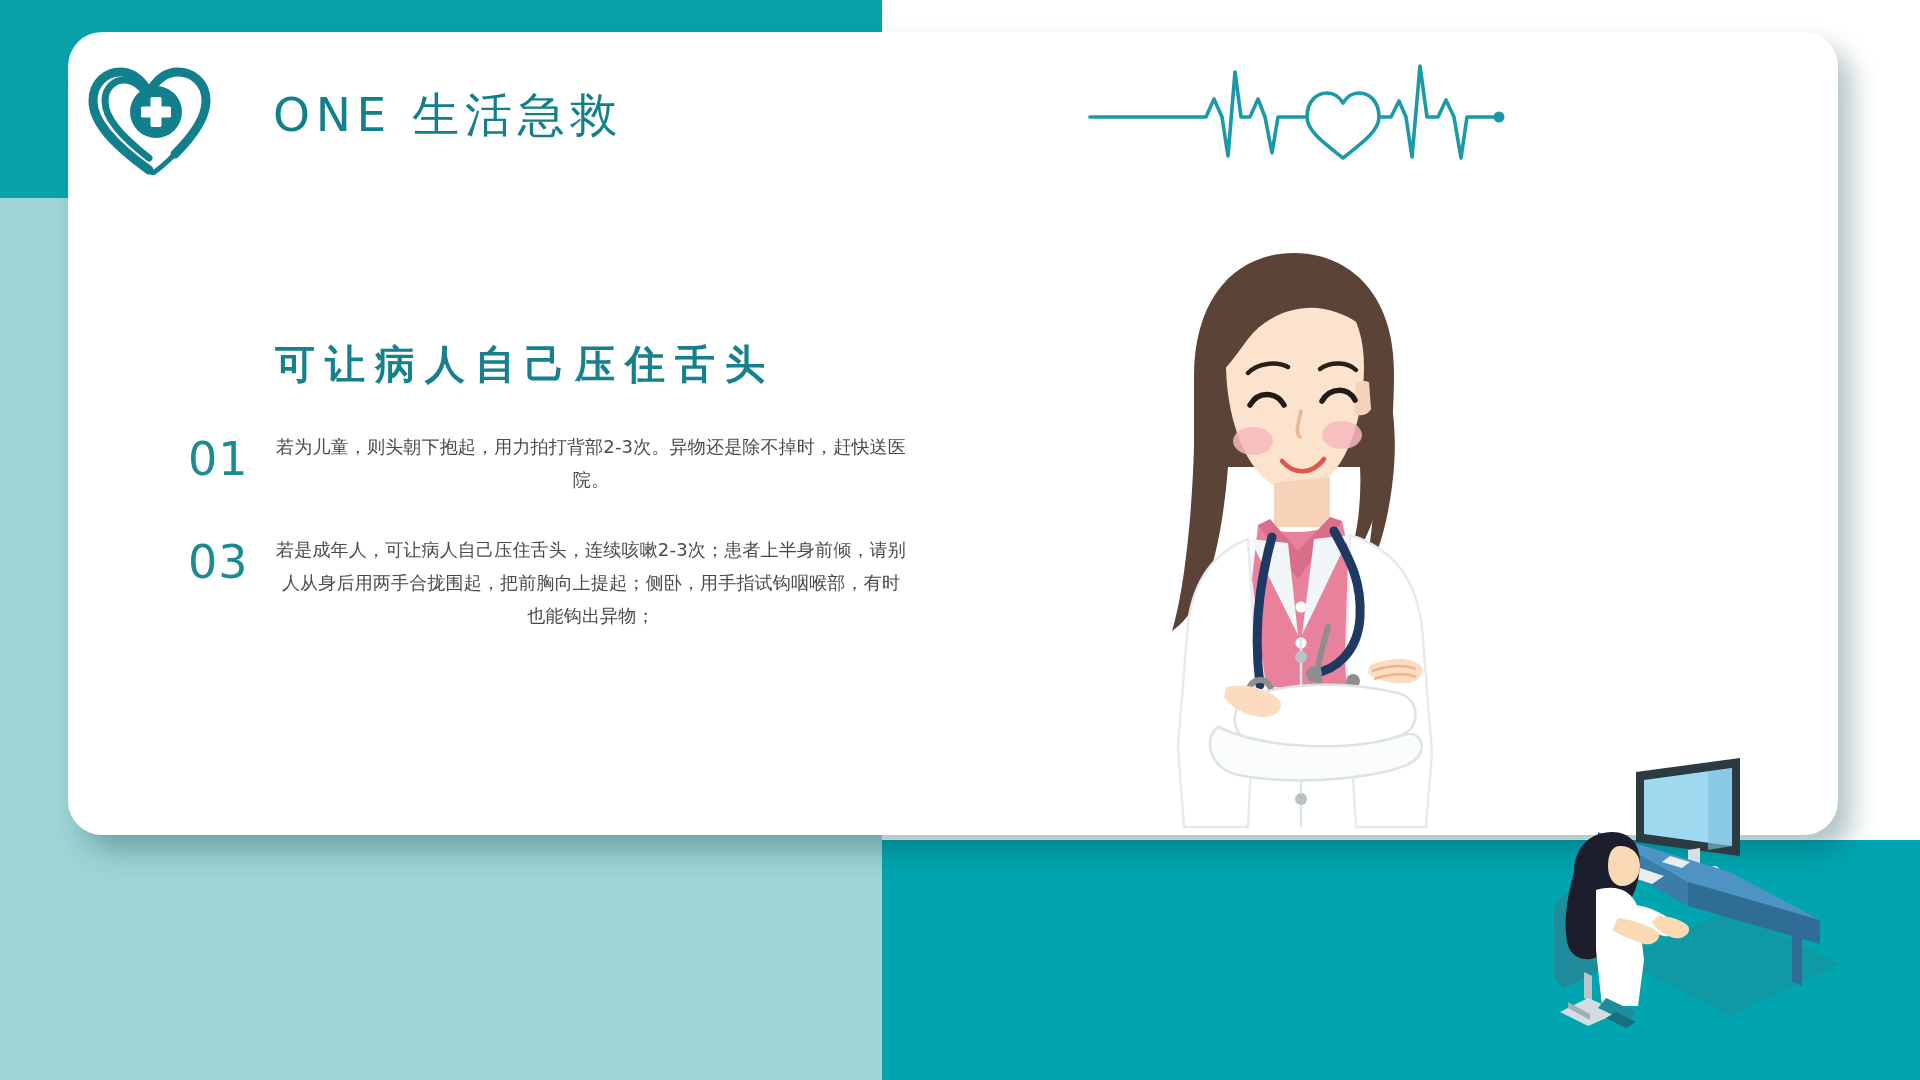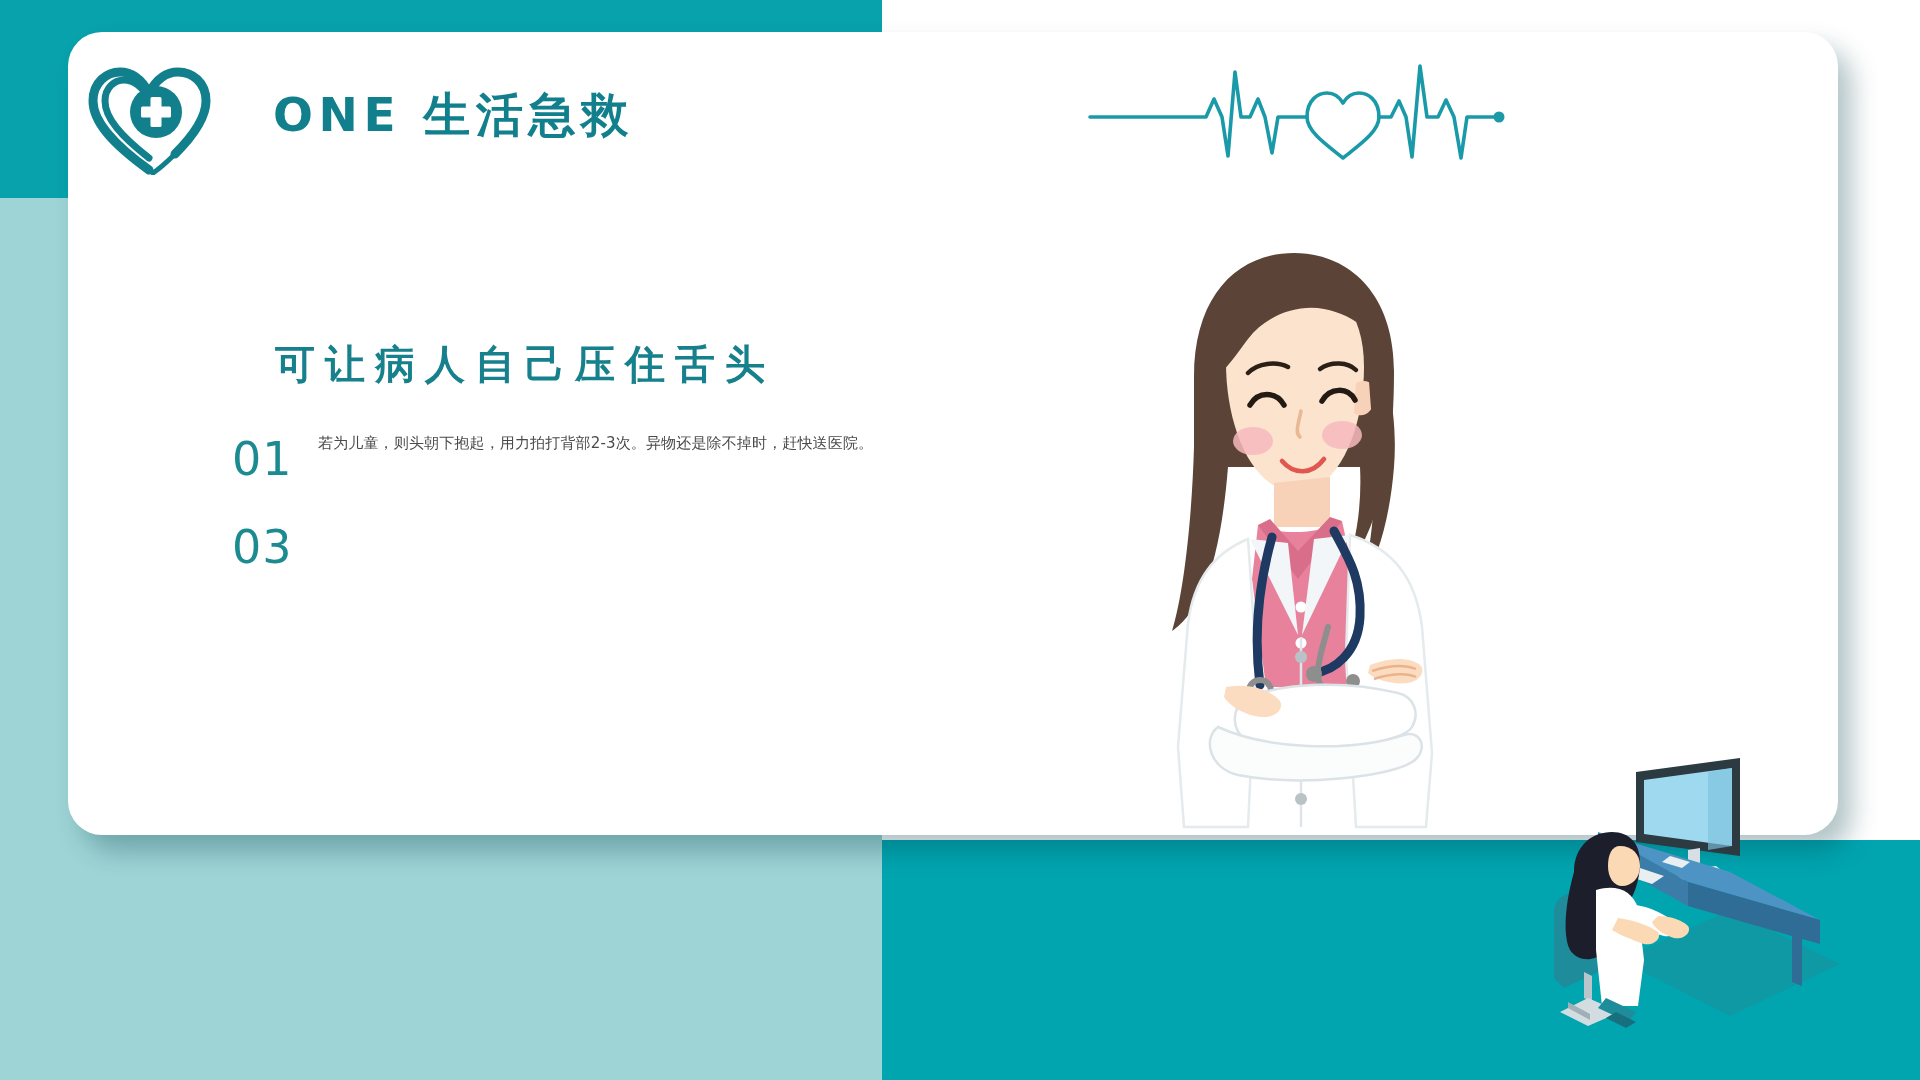--- a/index.html
+++ b/index.html
@@ -33,50 +33,51 @@
     box-shadow:14px 16px 26px rgba(0,60,70,.30);
     overflow:hidden;
   }
   
   #logo{
     position:absolute;left:19px;top:28px;width:125px;height:115px;
   }
   #header-title{
     position:absolute;left:205px;top:52px;
     color:#11808c;font-size:47px;letter-spacing:.12em;
-    font-weight:700;white-space:nowrap;
+    font-weight:400;white-space:nowrap;
     font-family:"DejaVu Sans","Liberation Sans",sans-serif;
   }
   #ecg{
     position:absolute;left:1020px;top:22px;width:430px;height:112px;
   }
   
   #section-heading{
     position:absolute;left:207px;top:305px;
     color:#16818c;font-size:40px;font-weight:700;letter-spacing:.25em;
     white-space:nowrap;
     font-family:"DejaVu Sans","Liberation Sans",sans-serif;
   }
   
   #list{
-    position:absolute;left:120px;top:398px;width:720px;margin-left:44px;
+    position:absolute;left:120px;top:398px;width:720px;
   }
   .list-item{
     display:flex;align-items:flex-start;margin-bottom:36px;
   }
   .item-num{
     color:#1b8a91;font-size:46px;font-weight:400;line-height:1;
     width:86px;flex:0 0 86px;letter-spacing:.02em;
     padding-top:6px;
     font-family:"DejaVu Sans","Liberation Sans",sans-serif;
   }
   .item-text{
-    color:#4a4a4a;font-size:15px;line-height:1.85;
+    color:#4a4a4a;font-size:18px;line-height:1.85;
     letter-spacing:.01em;flex:1;
     font-family:"DejaVu Sans","Liberation Sans",sans-serif;
+    text-align:center;
   }
   
   #doctor{
     position:absolute;left:1030px;top:155px;width:390px;height:648px;
   }
   
   #desk{
     position:absolute;left:1540px;top:750px;width:310px;height:280px;
   }
 </style>
@@ -153,20 +154,21 @@
 
   <div id="section-heading">可让病人自己压住舌头</div>
 
   <div id="list">
     <div class="list-item">
       <div class="item-num">01</div>
       <div class="item-text">若为儿童，则头朝下抱起，用力拍打背部2-3次。异物还是除不掉时，赶快送医院。</div>
     </div>
     <div class="list-item">
       <div class="item-num">03</div>
+      <div class="item-text">若是成年人，可让病人自己压住舌头，连续咳嗽2-3次；患者上半身前倾，请别人从身后用两手合拢围起，把前胸向上提起；侧卧，用手指试钩咽喉部，有时也能钩出异物；</div>
     </div>
   </div>
 
   <div id="doctor">
     <svg viewBox="0 0 390 648" width="390" height="648" aria-hidden="true">
 
       <path d="M96 190 C 96 108, 140 66, 196 66 C 252 66, 296 108, 296 184
                C 296 232, 292 286, 276 330 C 266 358, 254 378, 244 390
                C 258 360, 264 320, 262 280 L 130 280
                C 126 330, 118 376, 104 406 C 92 430, 80 440, 74 444

